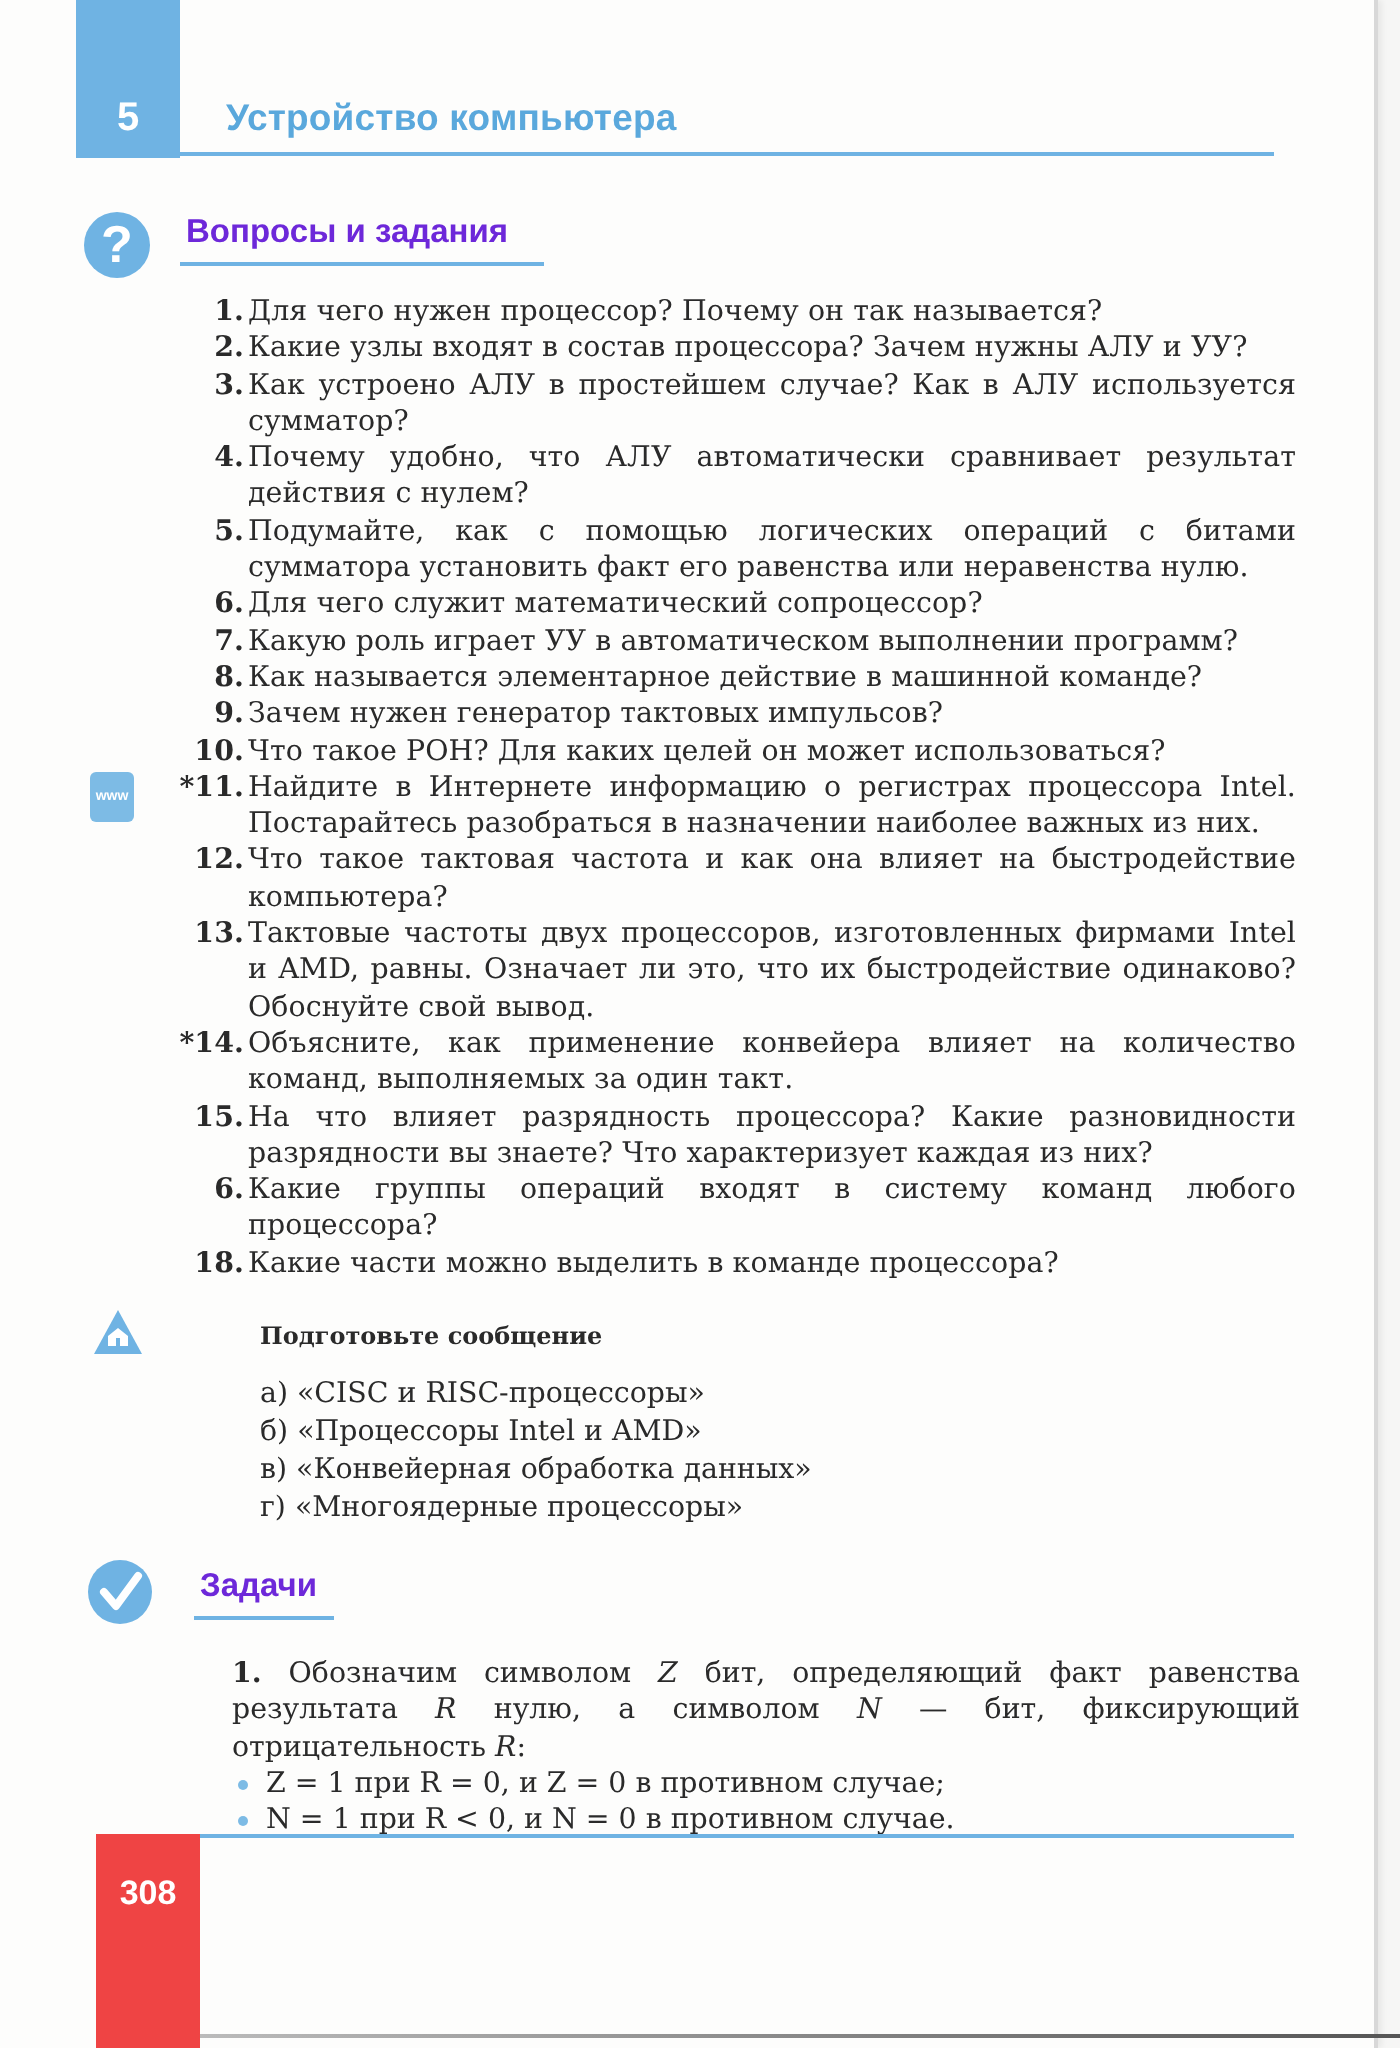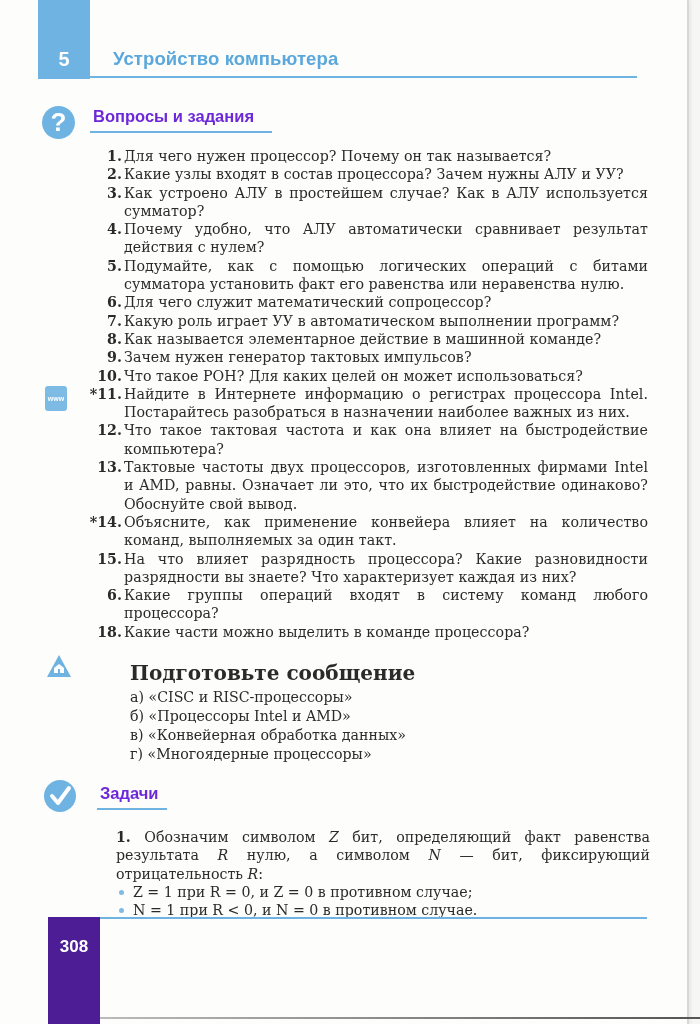--- a/index.html
+++ b/index.html
@@ -54,21 +54,21 @@
     position: absolute; right: calc(100% - 22px); font-weight: bold; white-space: nowrap;
   }
   .www-icon {
     left: 45px; top: 386px; width: 22px; height: 25px; border-radius: 3px;
     background: #7dbbe5; color: #fff; text-align: center;
     font: bold 7px/25px "Liberation Sans", sans-serif;
   }
   .house-icon { left: 46px; top: 654px; width: 26px; height: 24px; }
   .prep-title {
     position: absolute; left: 130px; top: 661px;
-    font-weight: bold; font-size: 20px;
+    font-weight: bold; font-size: 12px;
   }
   .prep-list {
     position: absolute; left: 130px; top: 688px; margin: 0; padding: 0; list-style: none;
     font-size: 14.2px; line-height: 19px;
   }
   .check-icon { left: 44px; top: 780px; width: 32px; height: 32px; }
   .task {
     position: absolute; left: 116px; top: 828px; width: 534px;
     font-size: 14.2px; line-height: 18.3px; text-align: justify;
   }
@@ -79,21 +79,21 @@
     position: absolute; left: 3px; top: 7px; width: 5px; height: 5px; border-radius: 50%;
     background: #7dbbe5;
   }
   i { font-style: italic; }
   .footer-rule {
     position: absolute; left: 100px; top: 917px; width: 547px; height: 2px;
     background: #6fb3e3;
   }
   .footer-tab {
     position: absolute; left: 48px; top: 917px; width: 52px; height: 107px;
-    background: #4c1d95;
+    background: #ef4444;
   }
   .page-num {
     position: absolute; left: 0; top: 20px; width: 52px; text-align: center;
     color: #fff; font: bold 17px "Liberation Sans", sans-serif;
   }
   .bottom-edge {
     position: absolute; left: 100px; top: 1017px; width: 600px; height: 2px;
     background: linear-gradient(to right, #bbb, #555);
   }
 </style>

